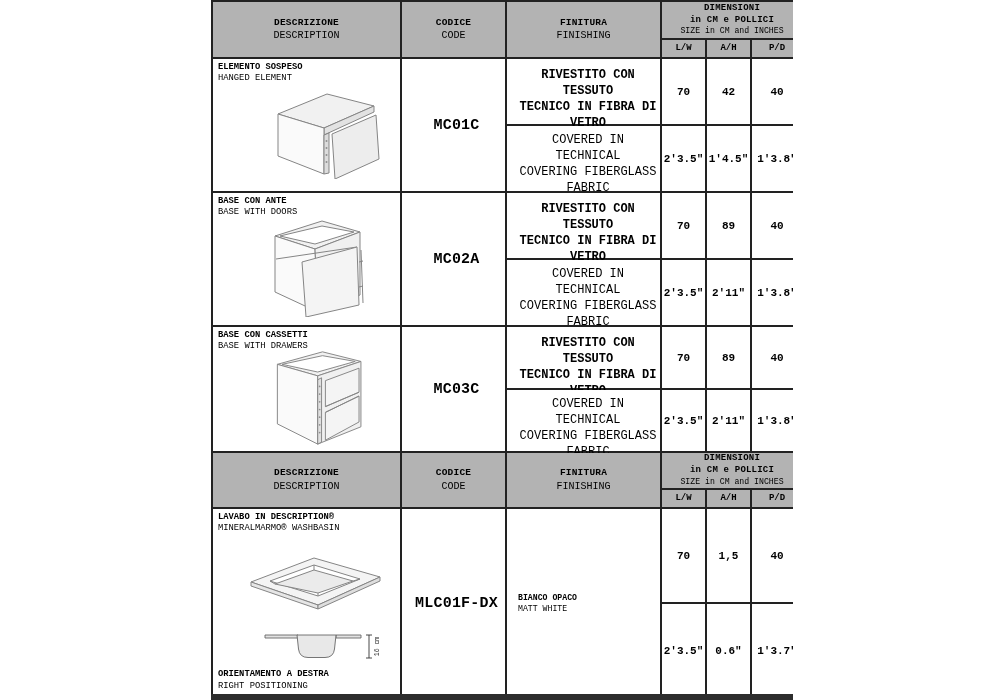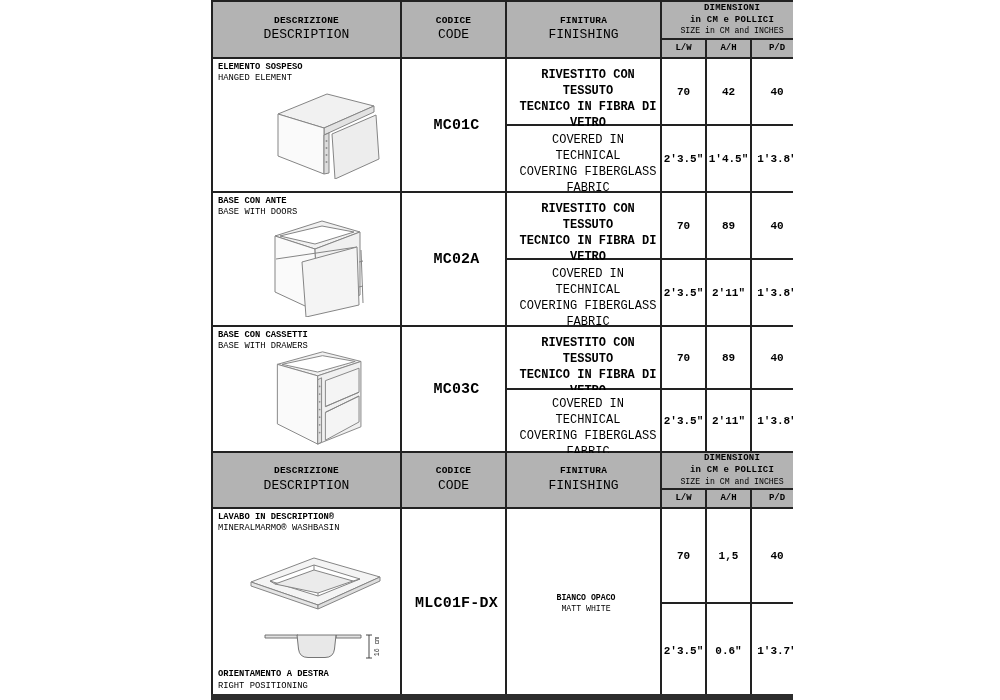--- a/index.html
+++ b/index.html
@@ -31,29 +31,29 @@
     position:relative;
     min-width:0;min-height:0;font-family:Liberation Mono, monospace;
   }
   .nb{border-bottom:none;}
   .hd{
     background:var(--hbg);
     display:flex;flex-direction:column;justify-content:center;align-items:center;
     text-align:center;line-height:1.3;
   }
   .h1t{font-size:9.5px;font-weight:bold;letter-spacing:.2px;}
-  .h2t{font-size:13px;}
+  .h2t{font-size:10px;}
   .subhd{font-size:9px;font-weight:bold;}
   .ctr{display:flex;align-items:center;justify-content:center;}
   .code{font-size:15px;font-weight:bold;letter-spacing:.2px;margin-left:6px;}
   .dimv{font-size:11px;font-weight:bold;}
   .fin{font-size:12px;line-height:1.33;white-space:pre-line;padding:9px 2px 2px 11px;text-align:center;}
   .finb{font-weight:bold;}
   .fin.en{padding-top:7px;}
-  .fin4{display:flex;flex-direction:column;justify-content:center;padding-left:5px;font-size:8.2px;line-height:1.35;text-align:center;}
+  .fin4{display:flex;flex-direction:column;justify-content:center;padding-left:11px;font-size:8.2px;line-height:1.35;}
   .desc{display:flex;align-items:center;justify-content:center;}
   .dtitle{
     position:absolute;top:3px;left:5px;right:2px;
     display:flex;flex-direction:column;font-size:8.8px;line-height:1.3;z-index:2;
   }
   .b{font-weight:bold;}
   .draw{transform:translateX(16px) translateY(8px);}
   .abs{position:absolute;}
   .orient{
     position:absolute;left:5px;bottom:5px;

